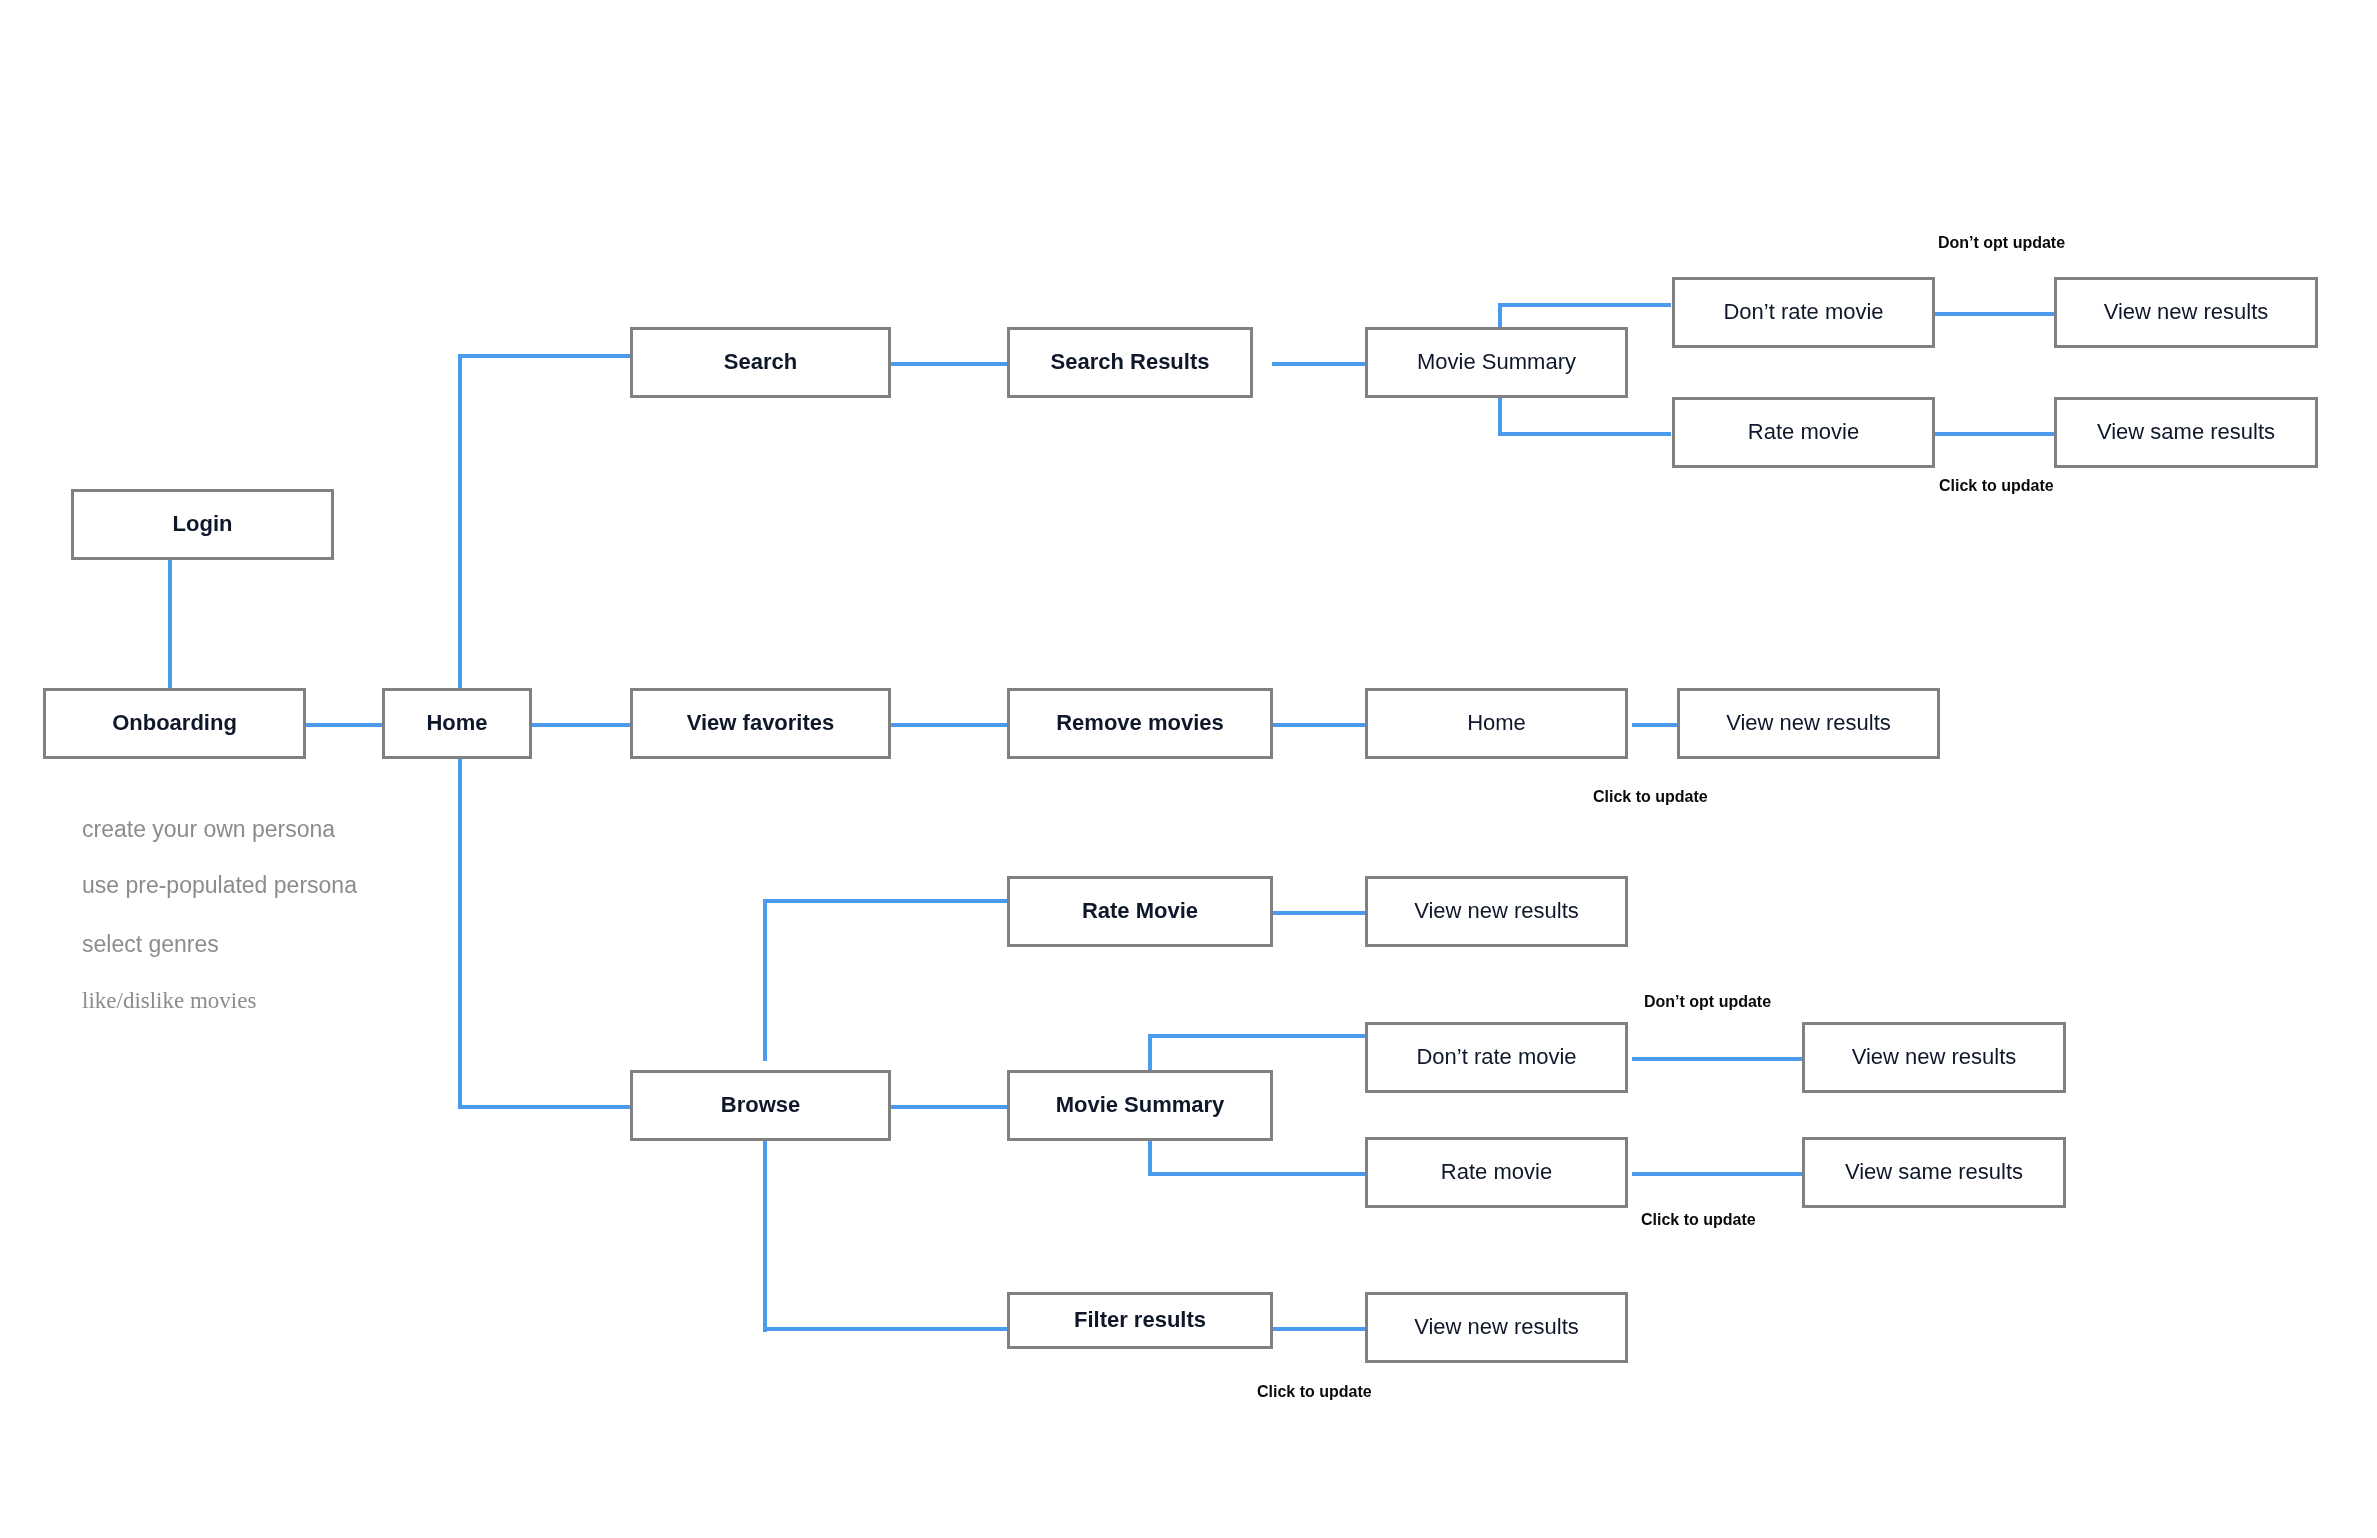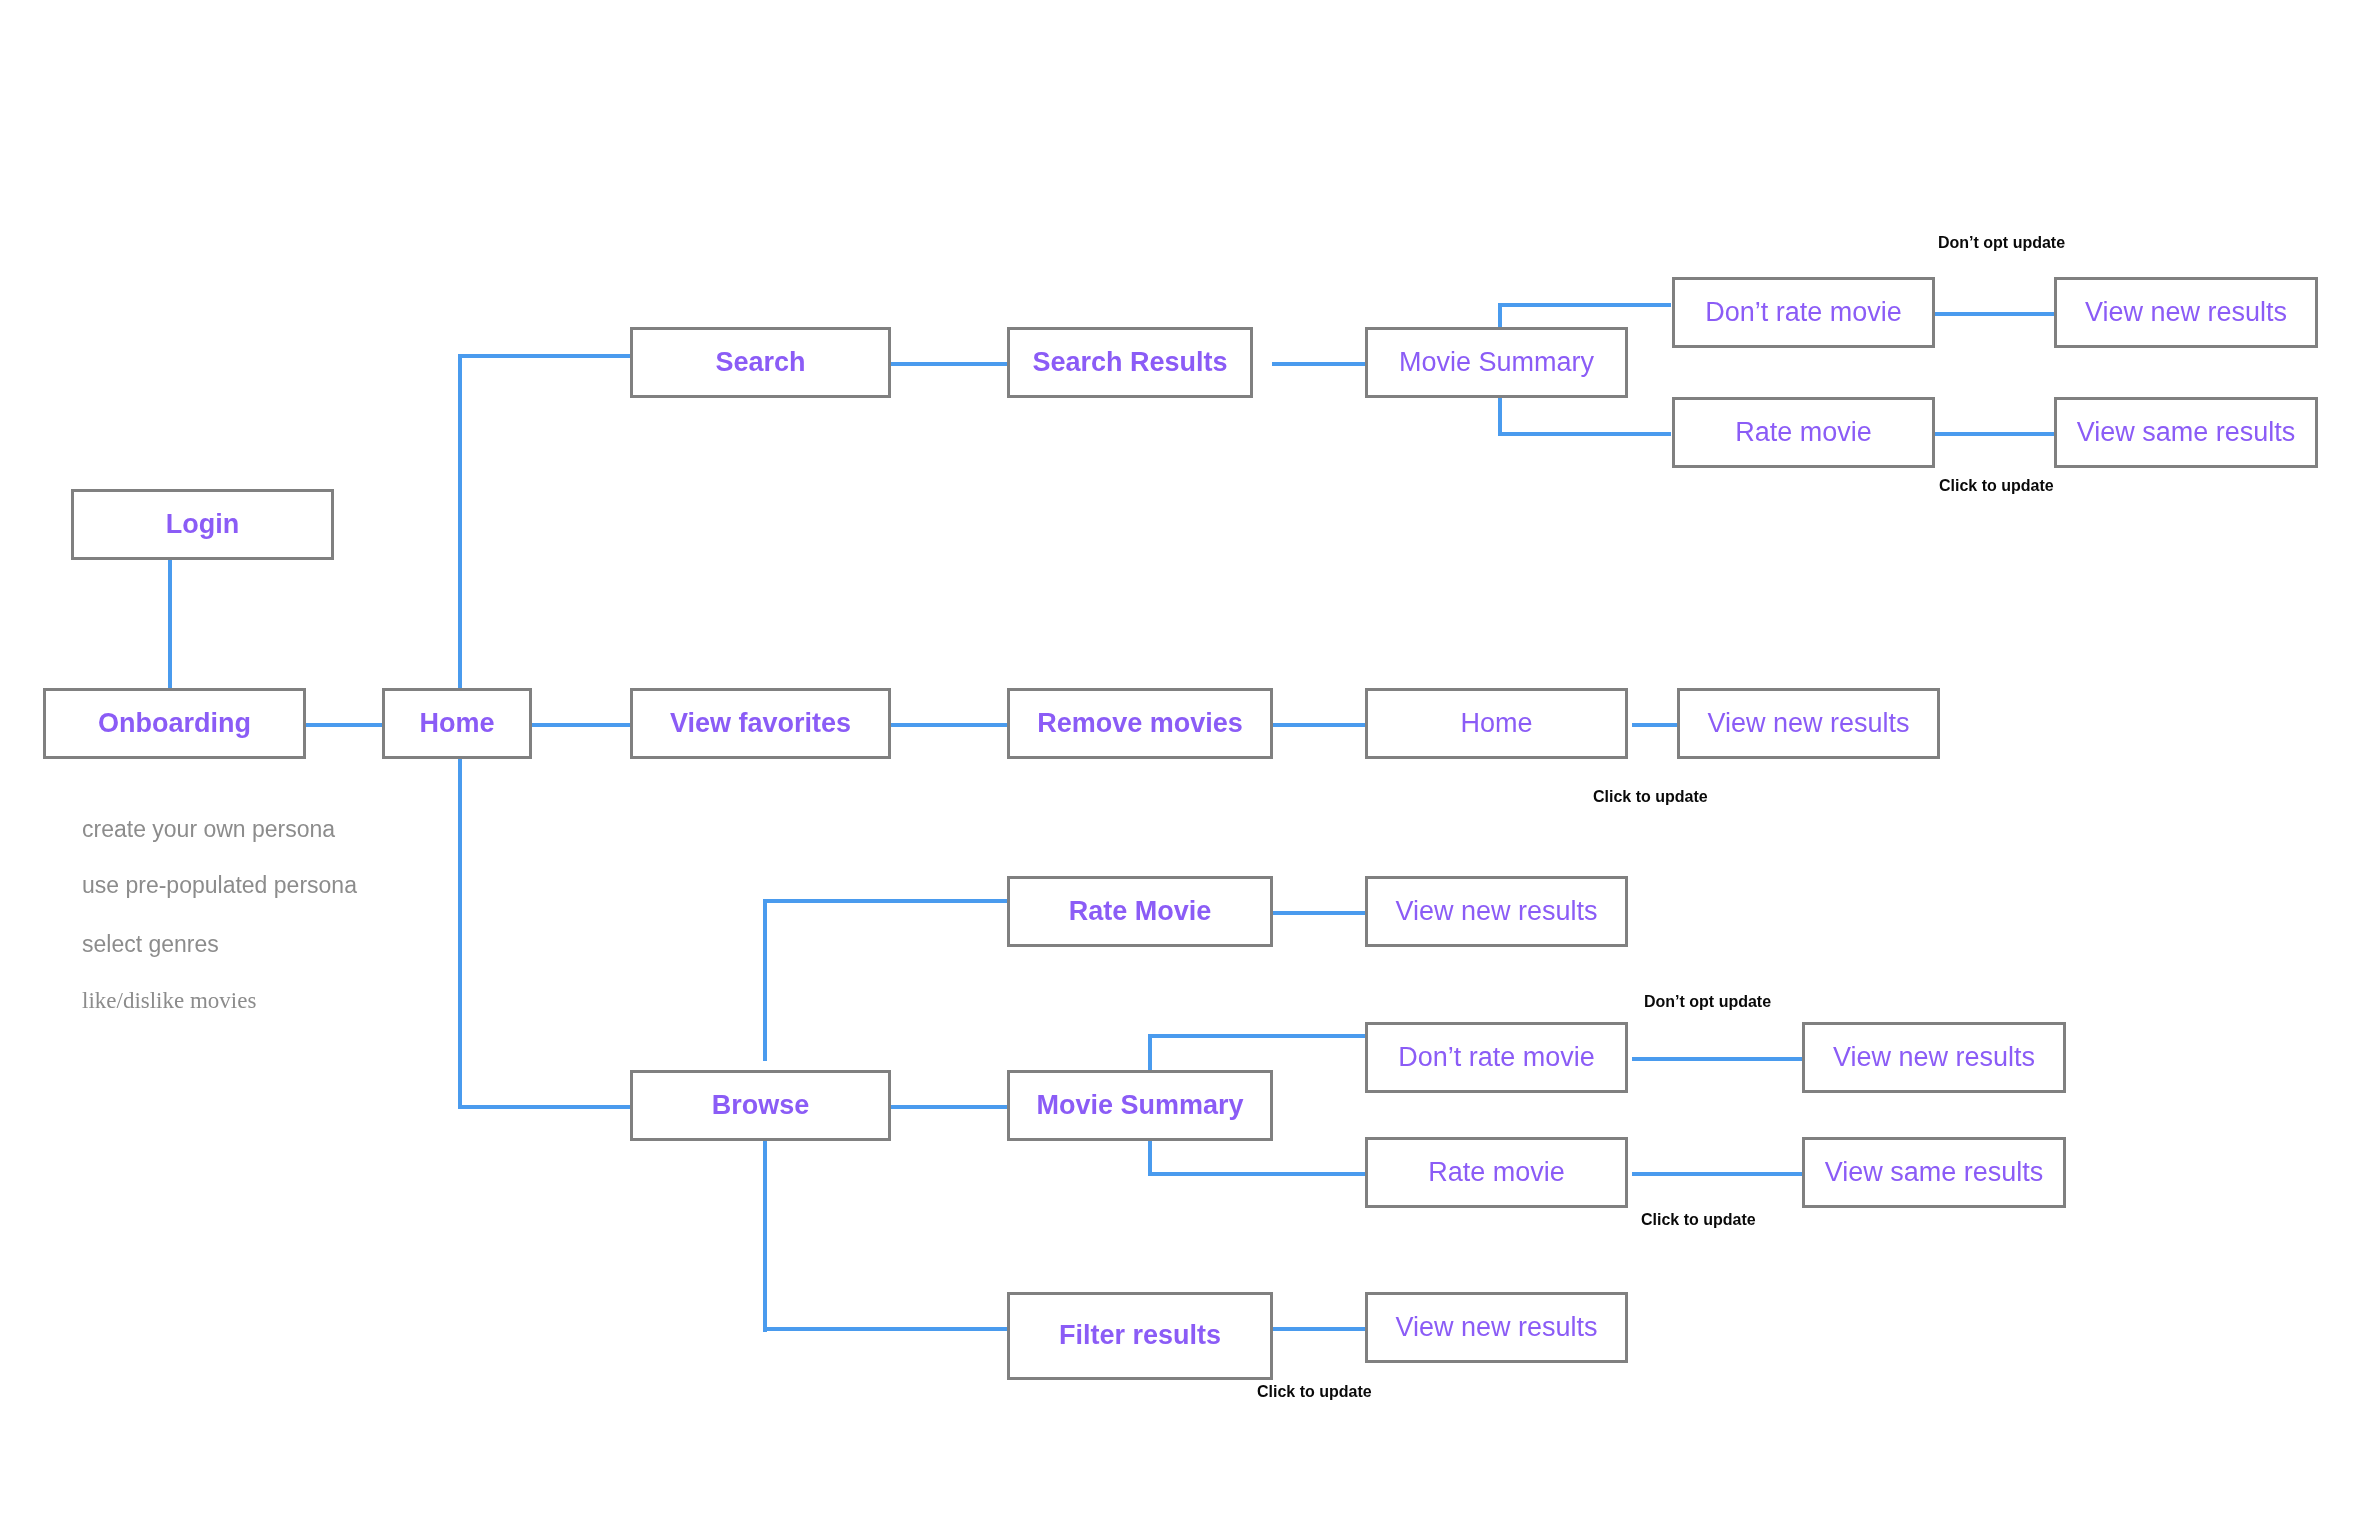--- a/index.html
+++ b/index.html
@@ -16,22 +16,22 @@
     font-family: "Liberation Sans", sans-serif;
   }
   .node {
     position: absolute;
     box-sizing: border-box;
     background: #ffffff;
     border: 3.7px solid #808080;
     display: flex;
     align-items: center;
     justify-content: center;
-    color: #8b5cf6;
-    font-size: 27px;
+    color: #0f172a;
+    font-size: 22px;
     line-height: 1.1;
     text-align: center;
     z-index: 3;
     white-space: nowrap;
   }
   .node.bold { font-weight: bold; }
   .node .nlabel { display: block; }
 
   .edge {
     position: absolute;
@@ -185,21 +185,21 @@
   </div>
 
   <div class="node" style="left:1365px; top:1137px; width:263px; height:71px;">
     <span class="nlabel">Rate movie</span>
   </div>
 
   <div class="node" style="left:1802px; top:1137px; width:264px; height:71px;">
     <span class="nlabel">View same results</span>
   </div>
 
-  <div class="node bold" style="left:1007px; top:1292px; width:266px; height:88px;">
+  <div class="node bold" style="left:1007px; top:1292px; width:266px; height:57px;">
     <span class="nlabel">Filter results</span>
   </div>
 
   <div class="node" style="left:1365px; top:1292px; width:263px; height:71px;">
     <span class="nlabel">View new results</span>
   </div>
 
   <div class="note" style="left:1938px; top:234px;">Don’t opt update</div>
   <div class="note" style="left:1939px; top:477px;">Click to update</div>
   <div class="note" style="left:1593px; top:788px;">Click to update</div>

